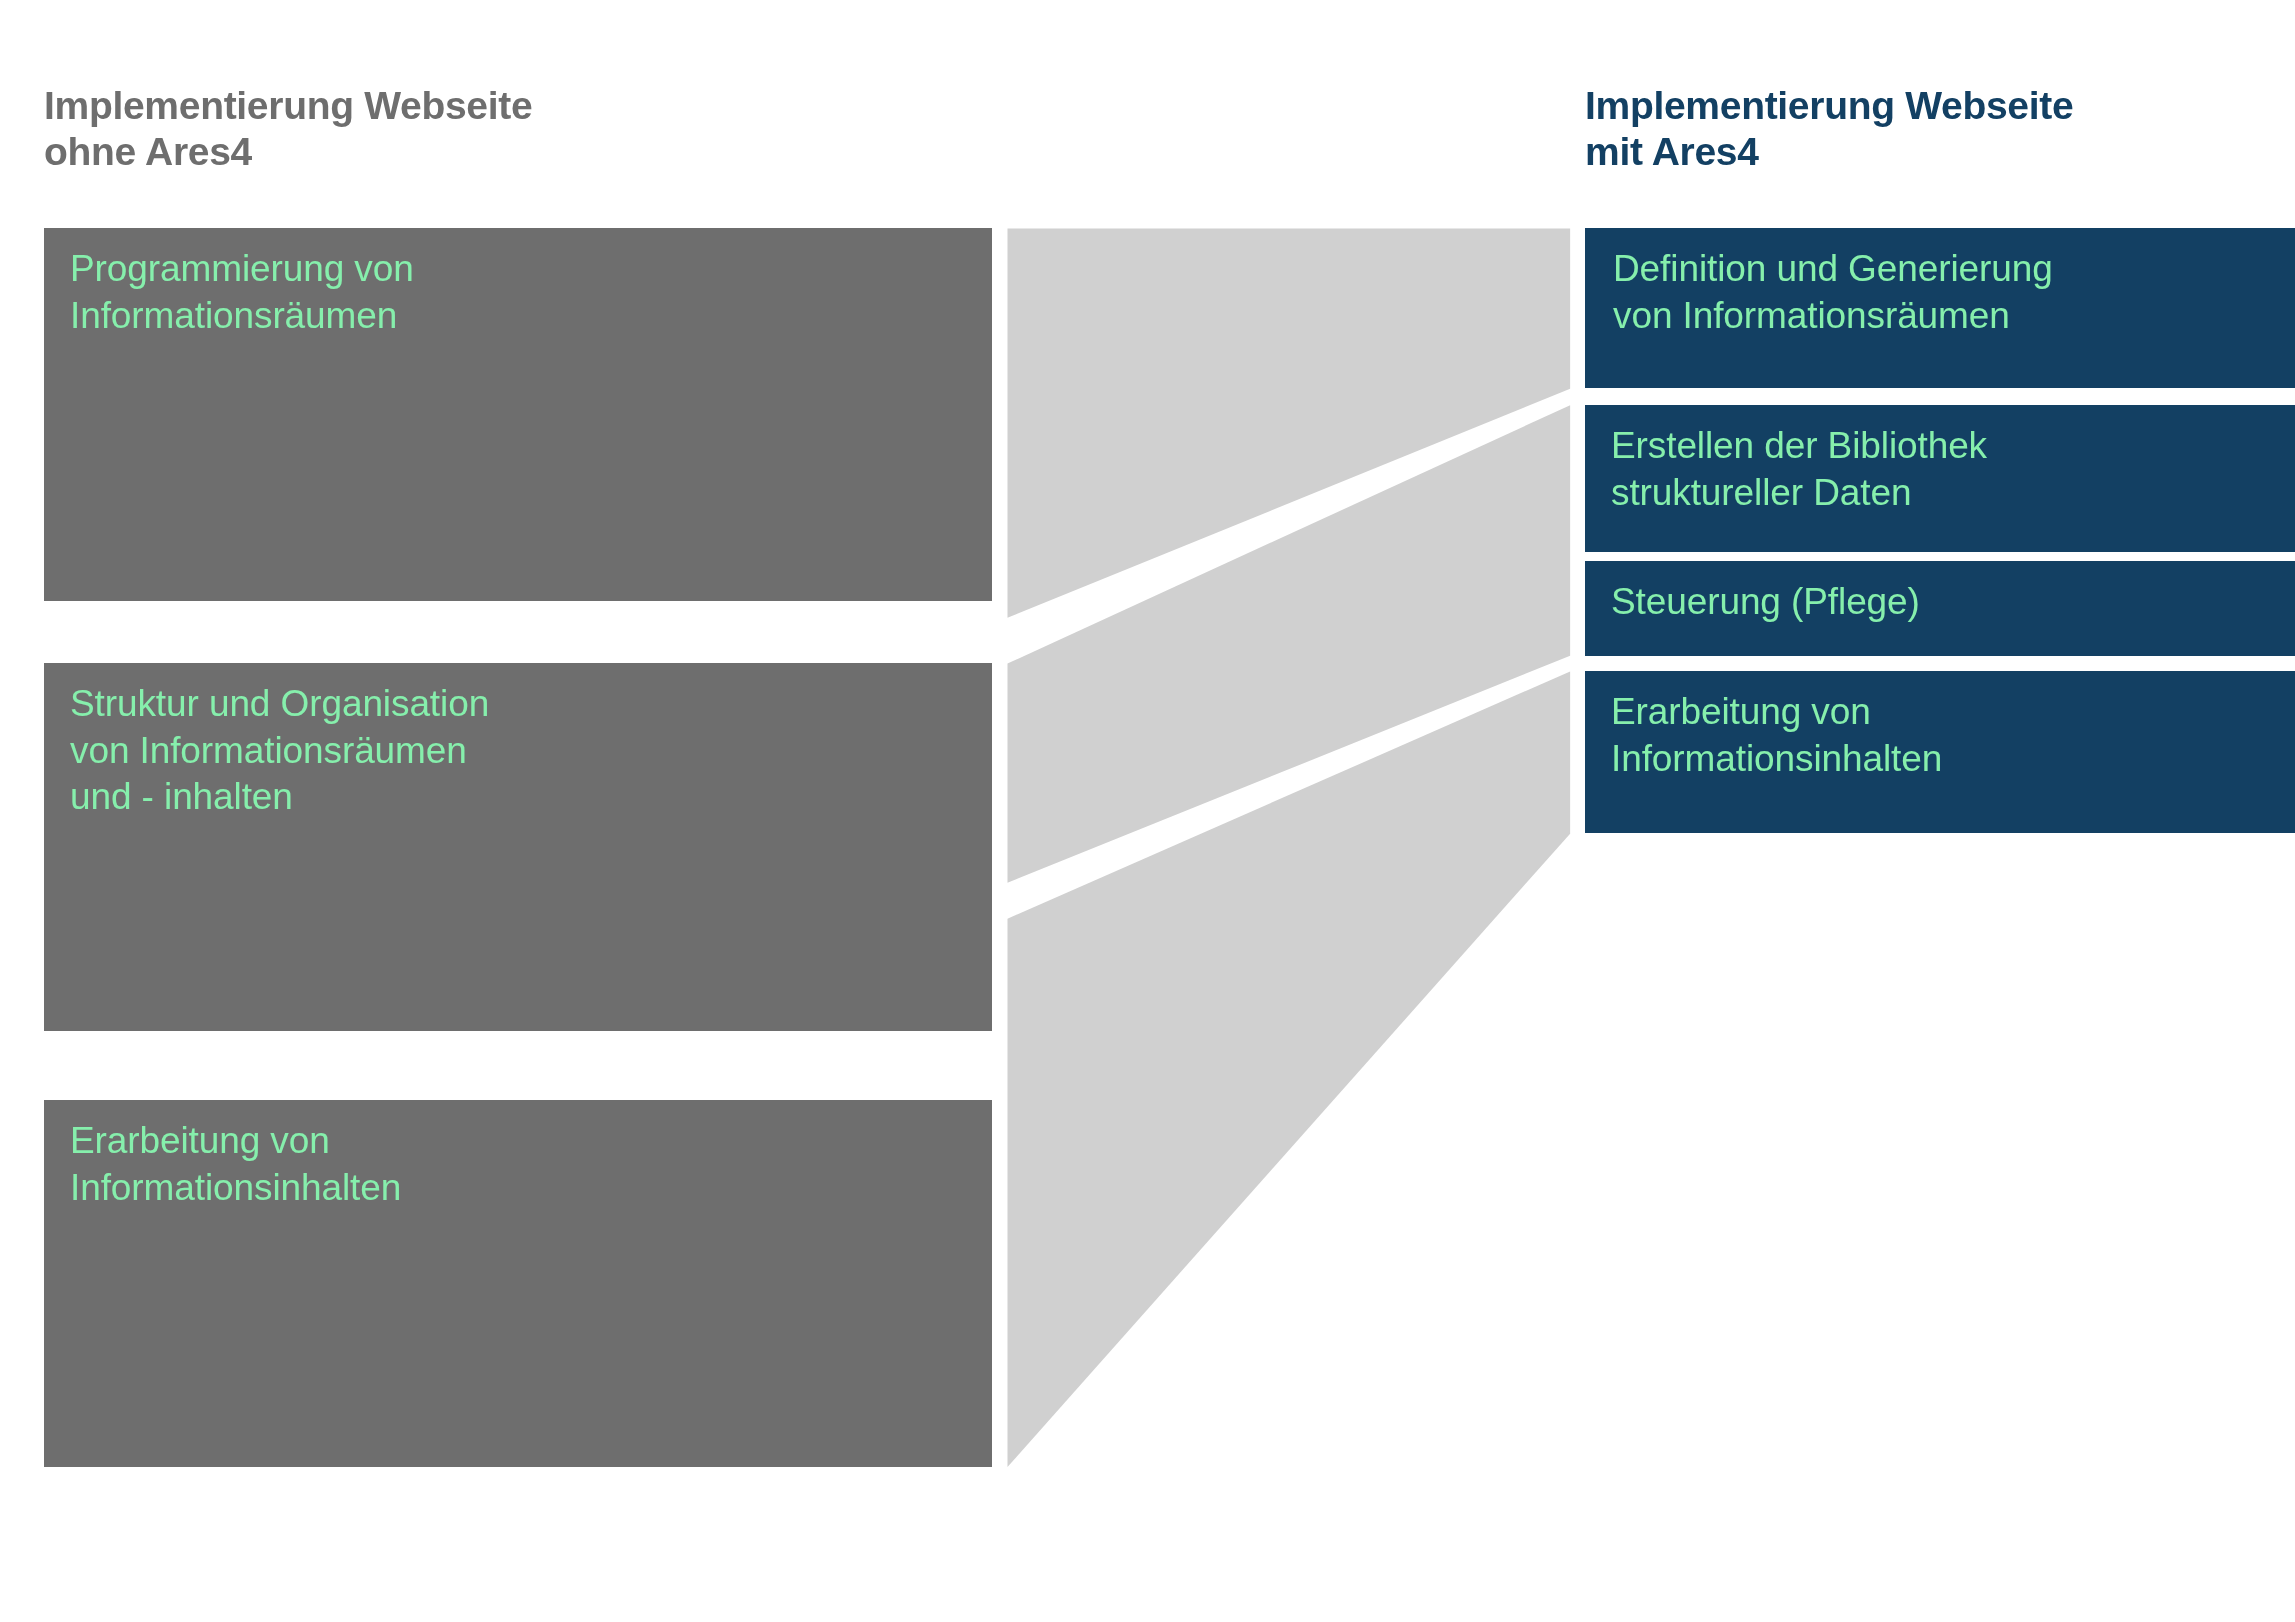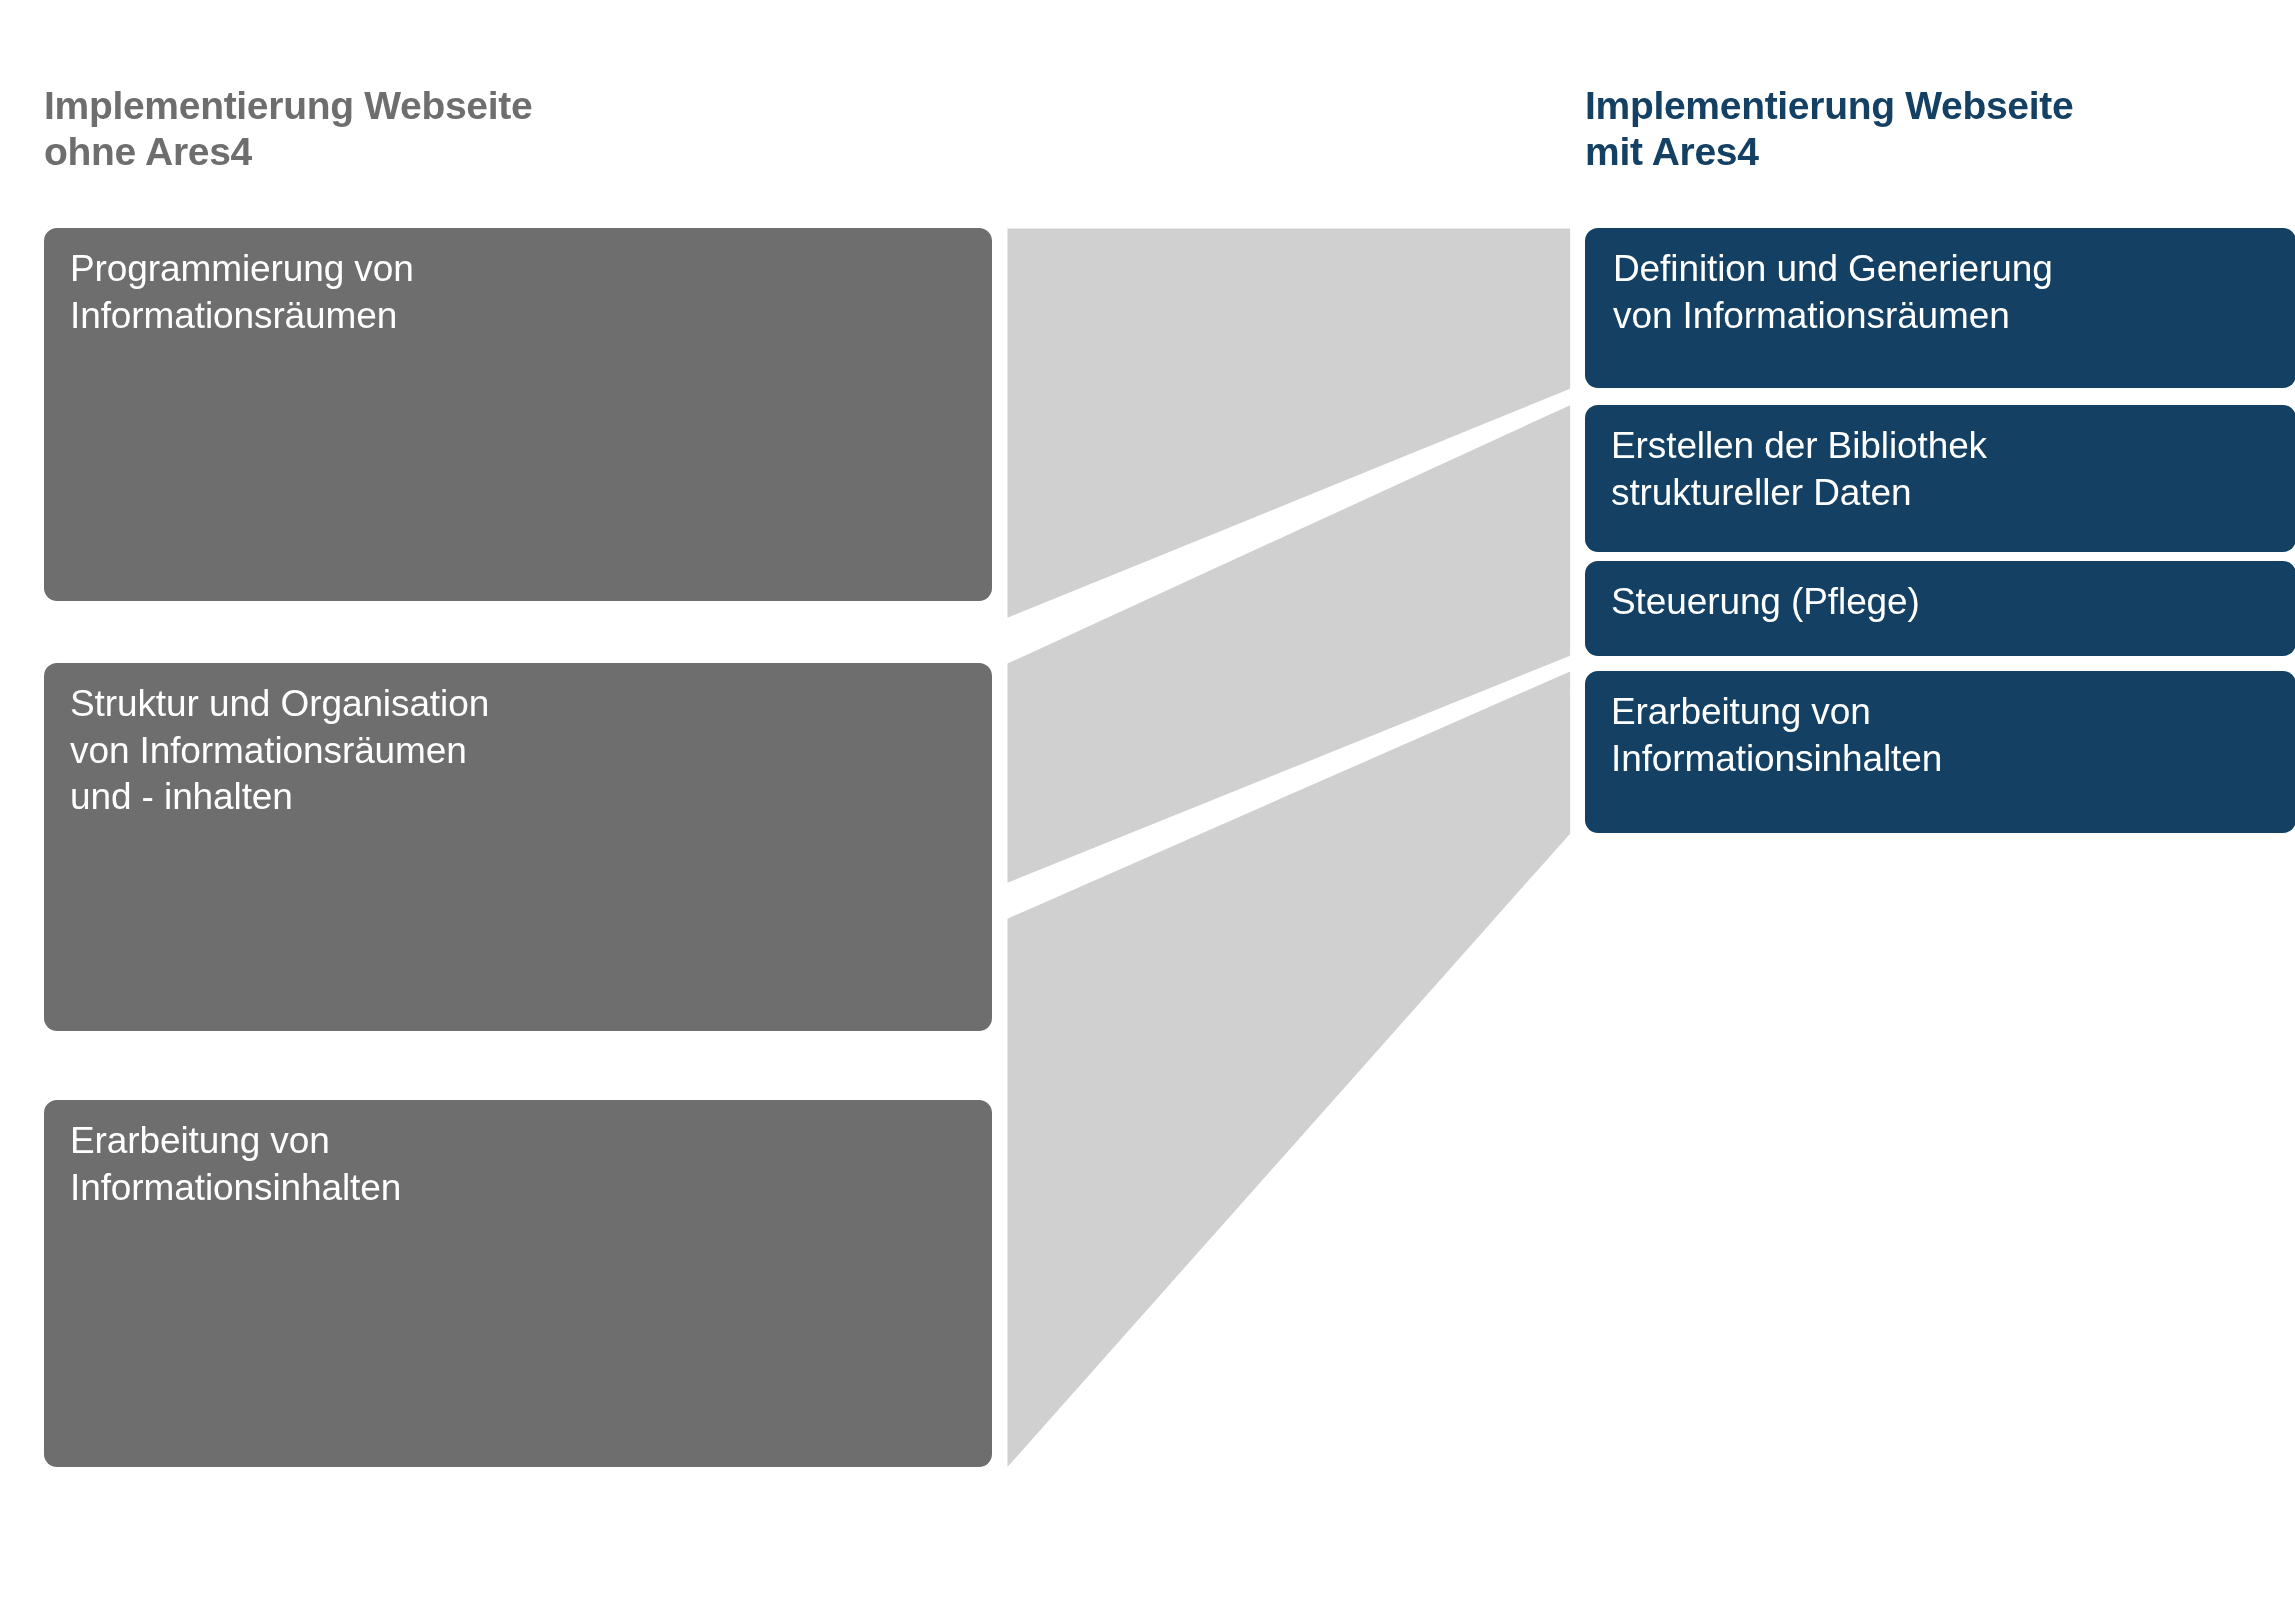--- a/index.html
+++ b/index.html
@@ -41,27 +41,26 @@
     left: 1585px;
     top: 51px;
     width: 720px;
     font-size: 39px;
     color: #134063;
   }
 
   .box {
     position: absolute;
     box-sizing: border-box;
-    color: #ffffff;
+    color: #86efac;
     font-size: 37px;
     line-height: 1.25;
     white-space: pre-line;
     padding: 18.3px 26px 0 26px;
     letter-spacing: -0.1px;
-    border-radius: 13px;
   }
   .box-left  { background: #6e6e6e; left: 44px;   width: 948px; }
   .box-right { background: #134063; left: 1585px; width: 711px; }
 
   
   #lbox0 { top: 196px;  height: 373px; }
   #lbox1 { top: 631px;  height: 368px; }
   #lbox2 { top: 1068px; height: 367px; }
 
   

